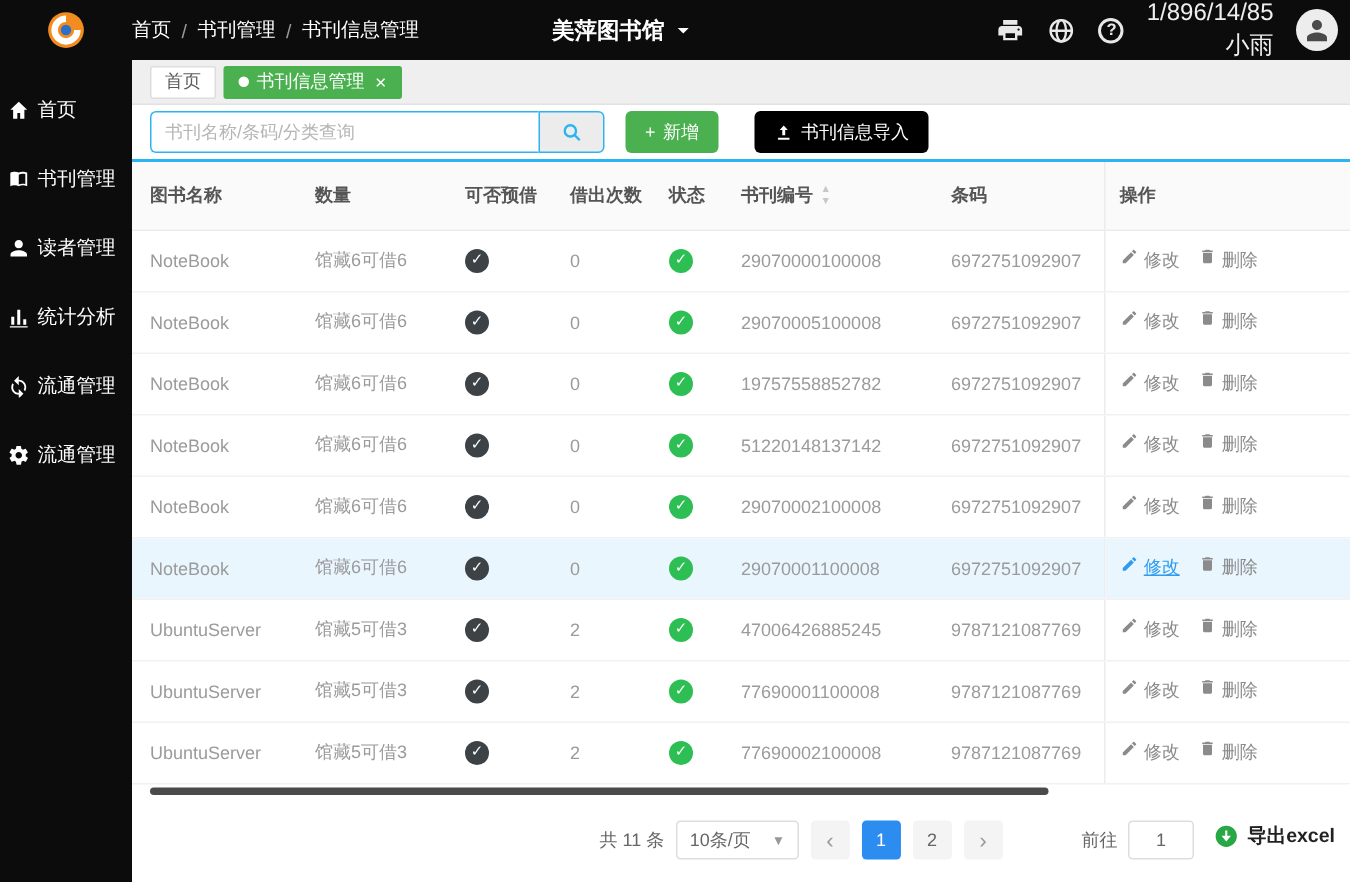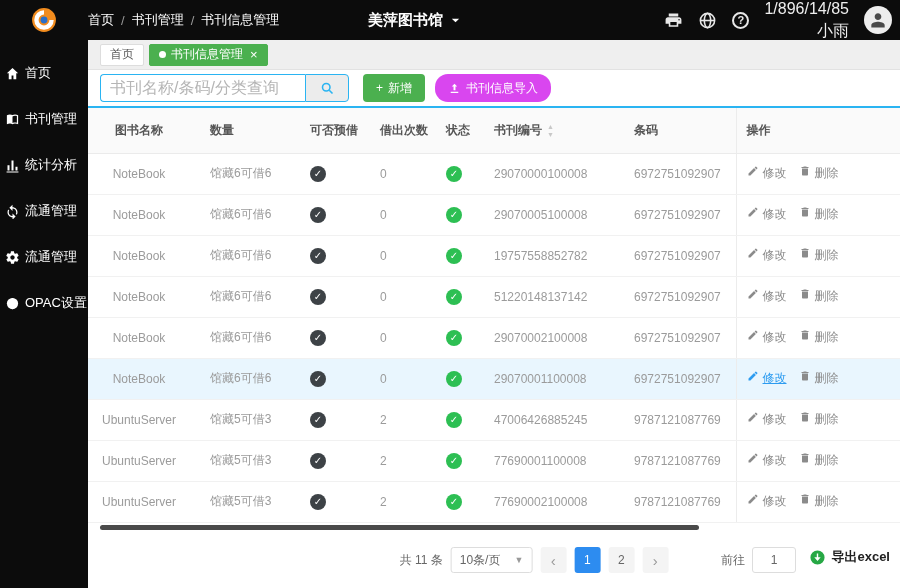--- a/index.html
+++ b/index.html
@@ -28,31 +28,31 @@
 
   
   .main {position:absolute; left:88px; top:40px; right:0; bottom:0; background:#fff;}
   .tabbar {height:30px; background:#efefef; border-bottom:1px solid #e2e2e2; display:flex; align-items:center; padding-left:12px; gap:5px;}
   .tab {height:22px; display:flex; align-items:center; padding:0 9px; font-size:12px; background:#fff; color:#5b5b5b; border:1px solid #ddd; border-radius:2px; cursor:pointer; white-space:nowrap;}
   .tab.active {background:#4bb04f; border-color:#4bb04f; color:#fff;}
   .tab .dot {width:7px; height:7px; border-radius:50%; background:#fff; margin-right:5px;}
   .tab .close {margin-left:7px; font-size:13px; line-height:1;}
 
   .toolbar {height:38px; display:flex; align-items:center; padding:0 12px; border-bottom:2px solid #2ab4f2;}
-  .search-input {width:205px; height:28px; border:1px solid #2ab4f2; border-right:none; border-radius:4px 0 0 4px; padding:0 9px; font-size:16px; color:#888; outline:none;}
+  .search-input {width:259px; height:28px; border:1px solid #2ab4f2; border-right:none; border-radius:4px 0 0 4px; padding:0 9px; font-size:12px; color:#888; outline:none;}
   .search-input::placeholder {color:#b5b5b5;}
   .search-btn {width:44px; height:28px; background:#ececec; border:1px solid #2ab4f2; border-radius:0 4px 4px 0; display:flex; align-items:center; justify-content:center; cursor:pointer;}
   .btn {height:28px; display:inline-flex; align-items:center; gap:5px; border:none; border-radius:4px; color:#fff; font-size:12px; padding:0 13px; cursor:pointer;}
   .btn-add {background:#4bb04f; margin-left:14px;}
-  .btn-import {background:#d946ef; margin-left:10px;border-radius:13px;}
+  .btn-import {background:#000000; margin-left:24px;}
 
   
   table {width:100%; border-collapse:collapse; table-layout:fixed; font-size:12px;}
   thead th {height:45px; background:#fafafa; color:#555; font-weight:bold; text-align:left; padding:0 10px; border-bottom:1px solid #ebebeb; white-space:nowrap;}
-  thead th:first-child, tbody td:first-child {padding-left:0;text-align:center;}
+  thead th:first-child, tbody td:first-child {padding-left:12px;}
   tbody td {height:41px; color:#9b9b9b; padding:0 10px; border-bottom:1px solid #f1f1f1; background:#fff; overflow:hidden; white-space:nowrap;}
   tr.highlight td {background:#e9f6fe;}
   th.op-col, td.op-col {border-left:1px solid #ececec;}
   .sort {display:inline-flex; flex-direction:column; vertical-align:middle; margin-left:5px; color:#c8c8c8; font-size:7px; line-height:1; gap:1px; cursor:pointer;}
   .check {display:inline-flex; width:16px; height:16px; border-radius:50%; color:#fff; align-items:center; justify-content:center; font-size:10px;}
   .check.dark {background:#3d4246;}
   .check.green {background:#2dbf53;}
   .act {display:inline-flex; align-items:flex-start; gap:4px; color:#8b8b8b; cursor:pointer; margin-right:12px;}
   .act svg {fill:currentColor;}
   tr.highlight .act.edit {color:#2d9cf0; text-decoration:underline;}
@@ -141,50 +141,48 @@
         <span class="side-icon">
           <svg viewBox="0 0 24 24">
             <path d="M3 5c1.5-.8 3.2-1 5-1 1.4 0 2.8.3 4 .9 1.2-.6 2.6-.9 4-.9 1.8 0 3.5.2 5 1v14.5c-1.5-.8-3.2-1-5-1-1.4 0-2.8.3-4 .9-1.2-.6-2.6-.9-4-.9-1.8 0-3.5.2-5 1V5zm9 2.1v10.4c1.2-.5 2.6-.7 4-.7 1 0 2.1.1 3 .3V6.4c-.9-.2-2-.3-3-.3-1.4 0-2.8.3-4 1z"></path>
           </svg>
         </span>
         <span>书刊管理</span>
       </div>
       <div class="side-item">
         <span class="side-icon">
           <svg viewBox="0 0 24 24">
+            <path d="M12 12c2.5 0 4.4-2 4.4-4.4S14.5 3.2 12 3.2 7.6 5.2 7.6 7.6 9.5 12 12 12zm0 2.2c-2.9 0-8.8 1.5-8.8 4.4v2.2h17.6v-2.2c0-2.9-5.9-4.4-8.8-4.4z"></path>
+          </svg>
+        </span>
+        <span>读者管理</span>
+      </div>
+      <div class="side-item">
+        <span class="side-icon">
+          <svg viewBox="0 0 24 24">
             <path d="M4 20h3.2v-8.5H4zM10.4 20h3.2V4h-3.2zM16.8 20H20v-6h-3.2zM2.5 21.5h19V23h-19z"></path>
           </svg>
         </span>
         <span>统计分析</span>
       </div>
       <div class="side-item">
         <span class="side-icon">
           <svg viewBox="0 0 24 24">
             <path d="M12 5V1L7 6l5 5V7c3.3 0 6 2.7 6 6 0 1-.3 2-.7 2.8l1.5 1.5C19.5 16 20 14.6 20 13c0-4.4-3.6-8-8-8zm0 14c-3.3 0-6-2.7-6-6 0-1 .3-2 .7-2.8L5.2 8.7C4.5 10 4 11.4 4 13c0 4.4 3.6 8 8 8v4l5-5-5-5v4z"></path>
           </svg>
         </span>
         <span>流通管理</span>
       </div>
       <div class="side-item">
         <span class="side-icon">
           <svg viewBox="0 0 24 24">
             <path d="M19.4 13c.1-.3.1-.6.1-1s0-.7-.1-1l2.1-1.6c.2-.2.3-.5.1-.7l-2-3.4c-.1-.2-.4-.3-.6-.2l-2.5 1c-.5-.4-1.1-.7-1.7-1l-.4-2.6c0-.3-.3-.5-.5-.5h-4c-.3 0-.5.2-.5.5l-.4 2.6c-.6.2-1.2.6-1.7 1l-2.5-1c-.2-.1-.5 0-.6.2l-2 3.4c-.1.2-.1.5.1.7L4.5 11c0 .3-.1.6-.1 1s0 .7.1 1l-2.1 1.6c-.2.2-.3.5-.1.7l2 3.4c.1.2.4.3.6.2l2.5-1c.5.4 1.1.7 1.7 1l.4 2.6c0 .3.3.5.5.5h4c.3 0 .5-.2.5-.5l.4-2.6c.6-.2 1.2-.6 1.7-1l2.5 1c.2.1.5 0 .6-.2l2-3.4c.1-.2.1-.5-.1-.7L19.4 13zM12 15.5c-1.9 0-3.5-1.6-3.5-3.5S10.1 8.5 12 8.5s3.5 1.6 3.5 3.5-1.6 3.5-3.5 3.5z"></path>
           </svg>
         </span>
         <span>流通管理</span>
-      </div>
-      <div class="side-item">
-        <span class="side-icon">
-          <svg viewBox="0 0 24 24" fill="none" stroke="currentColor" stroke-width="2">
-            <circle cx="12" cy="12" r="9"></circle>
-            <ellipse cx="12" cy="12" rx="4" ry="9"></ellipse>
-            <path d="M3.5 12h17"></path>
-          </svg>
-        </span>
-        <span>OPAC设置</span>
       </div>
     </aside>
 
   <main class="main">
 
     <div class="tabbar">
         <div class="tab">
           <span>首页</span>
         </div>
         <div class="tab active">

